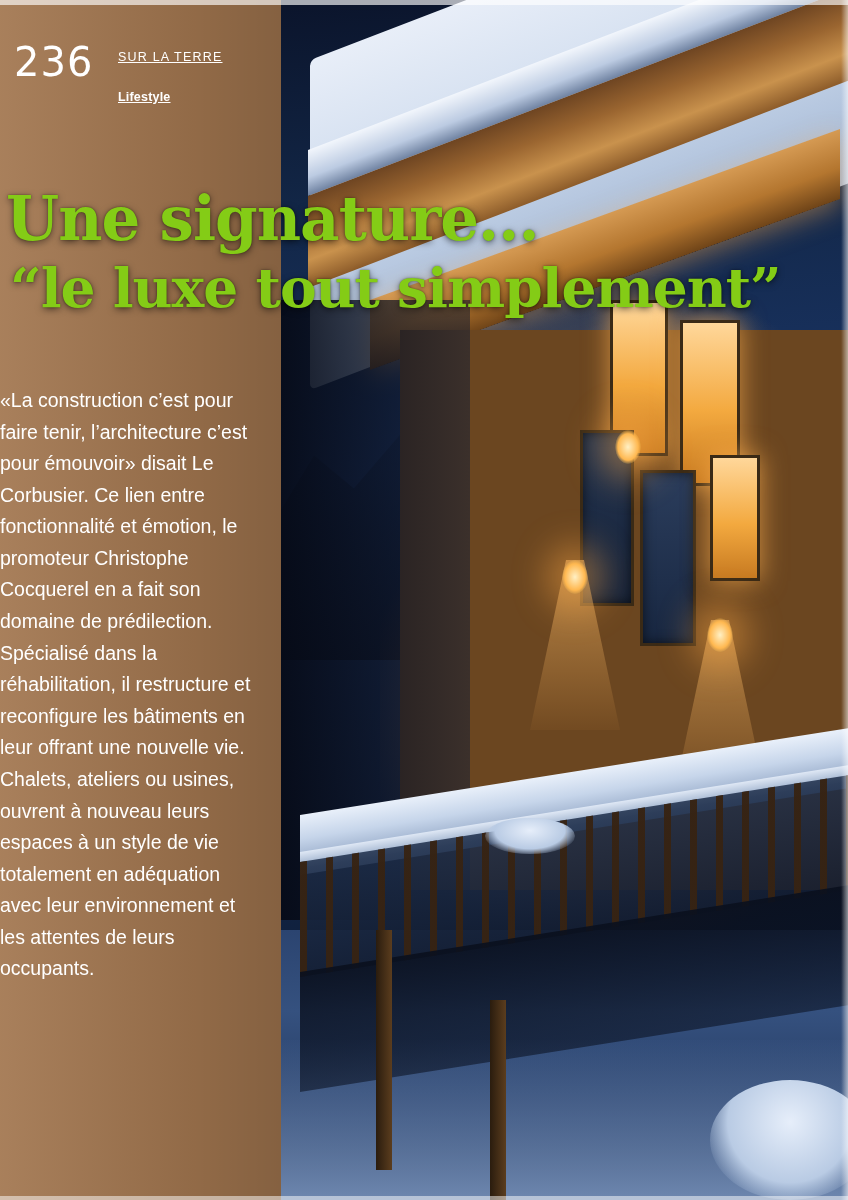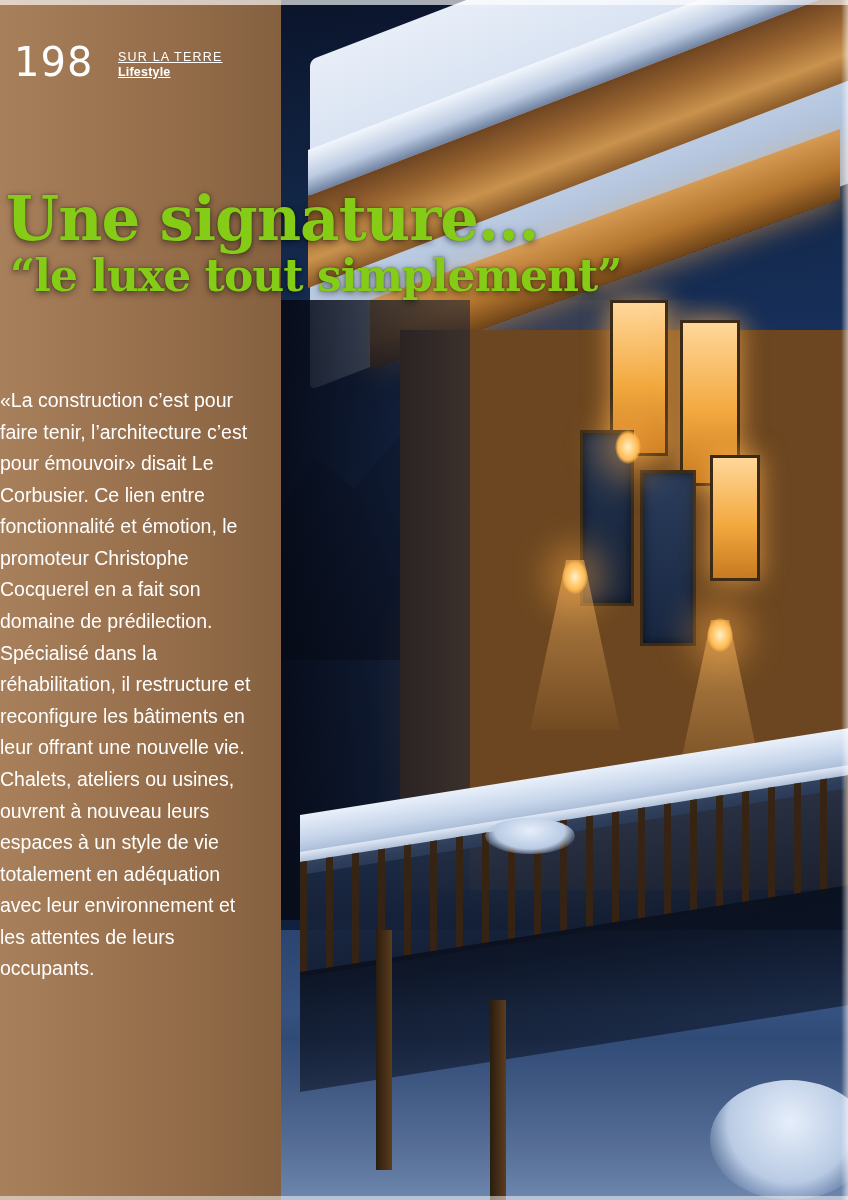--- a/index.html
+++ b/index.html
@@ -264,44 +264,45 @@
   .kicker .k1 {
     font-size: 12.5px;
     letter-spacing: 1.2px;
     font-family: "Liberation Sans", sans-serif;
   }
   .kicker .k2 {
     font-size: 12.5px;
     font-weight: bold;
     letter-spacing: 0.2px;
     font-family: "Liberation Sans", sans-serif;
+    margin-top: 25px;
   }
 
   
   .headline {
     position: absolute;
     left: 6px; top: 188px;
     width: 840px;
     color: #84cc16;
     font-family: "DejaVu Serif", serif;
     font-weight: bold;
     text-shadow: 0 2px 7px rgba(0,0,0,0.55), 0 0 2px rgba(0,0,0,0.4);
     z-index: 6;
   }
   .headline .h-line1 {
     font-size: 61px;
     line-height: 1.02;
     letter-spacing: -1px;
     white-space: nowrap;
   }
   .headline .h-line2 {
-    font-size: 44px;
+    font-size: 55px;
     line-height: 1.08;
     letter-spacing: -1px;
-    margin-top: 2px;
+    margin-top: 8px;
     margin-left: 4px;
     white-space: nowrap;
   }
 
   
   .intro {
     position: absolute;
     left: 0px; top: 385px;
     width: 272px;
     padding-right: 8px;
@@ -380,21 +381,21 @@
 
       <div class="snow-mound" style="left:430px; top:1080px; width:160px; height:120px;"></div>
       <div class="snow-mound" style="left:205px; top:818px; width:90px; height:36px;"></div>
     </div>
   </div>
 
   <div class="leftcol">
     <div class="leftcol-tex"></div>
   </div>
 
-  <div class="folio">198</div>
+  <div class="folio">236</div>
   <div class="kicker">
     <div class="k1">SUR LA TERRE</div>
     <div class="k2">Lifestyle</div>
   </div>
 
   <div class="headline">
     <div class="h-line1">Une signature...</div>
     <div class="h-line2">“le luxe tout simplement”</div>
   </div>
 

